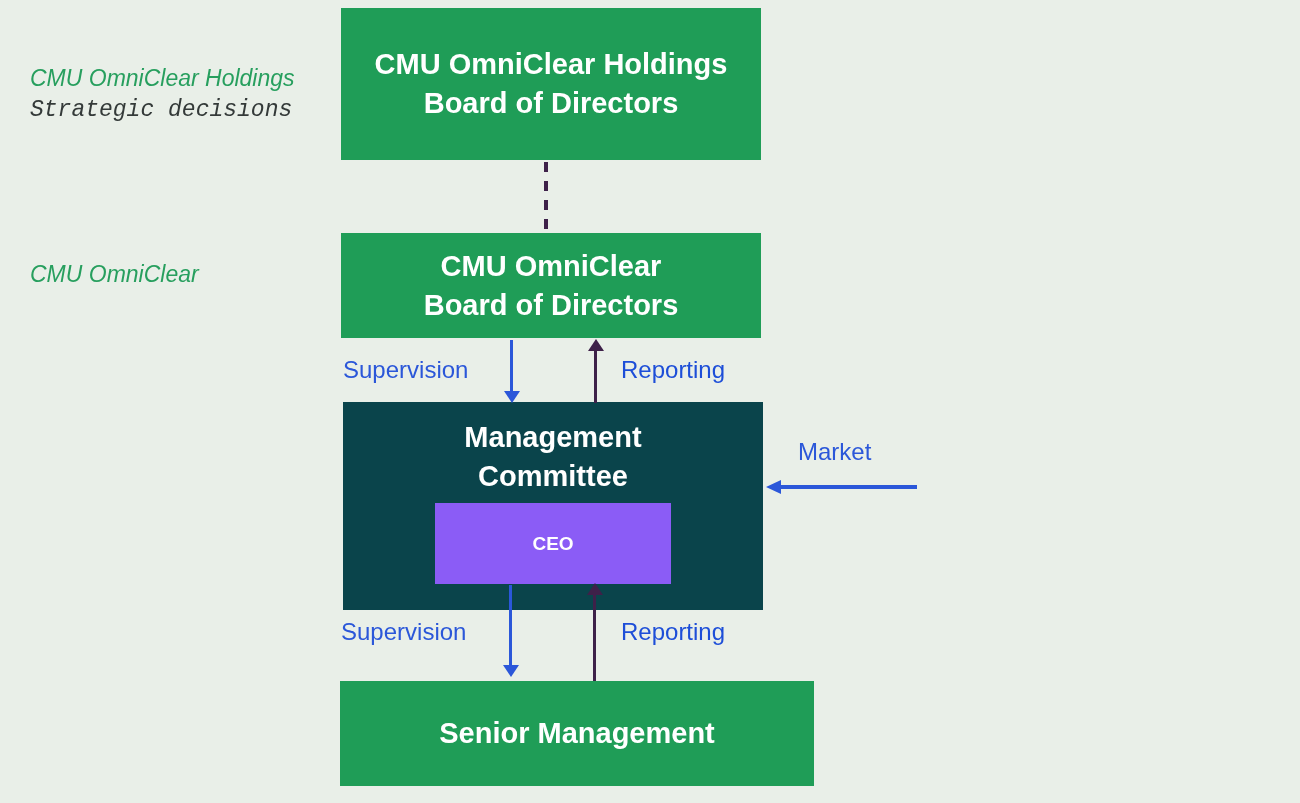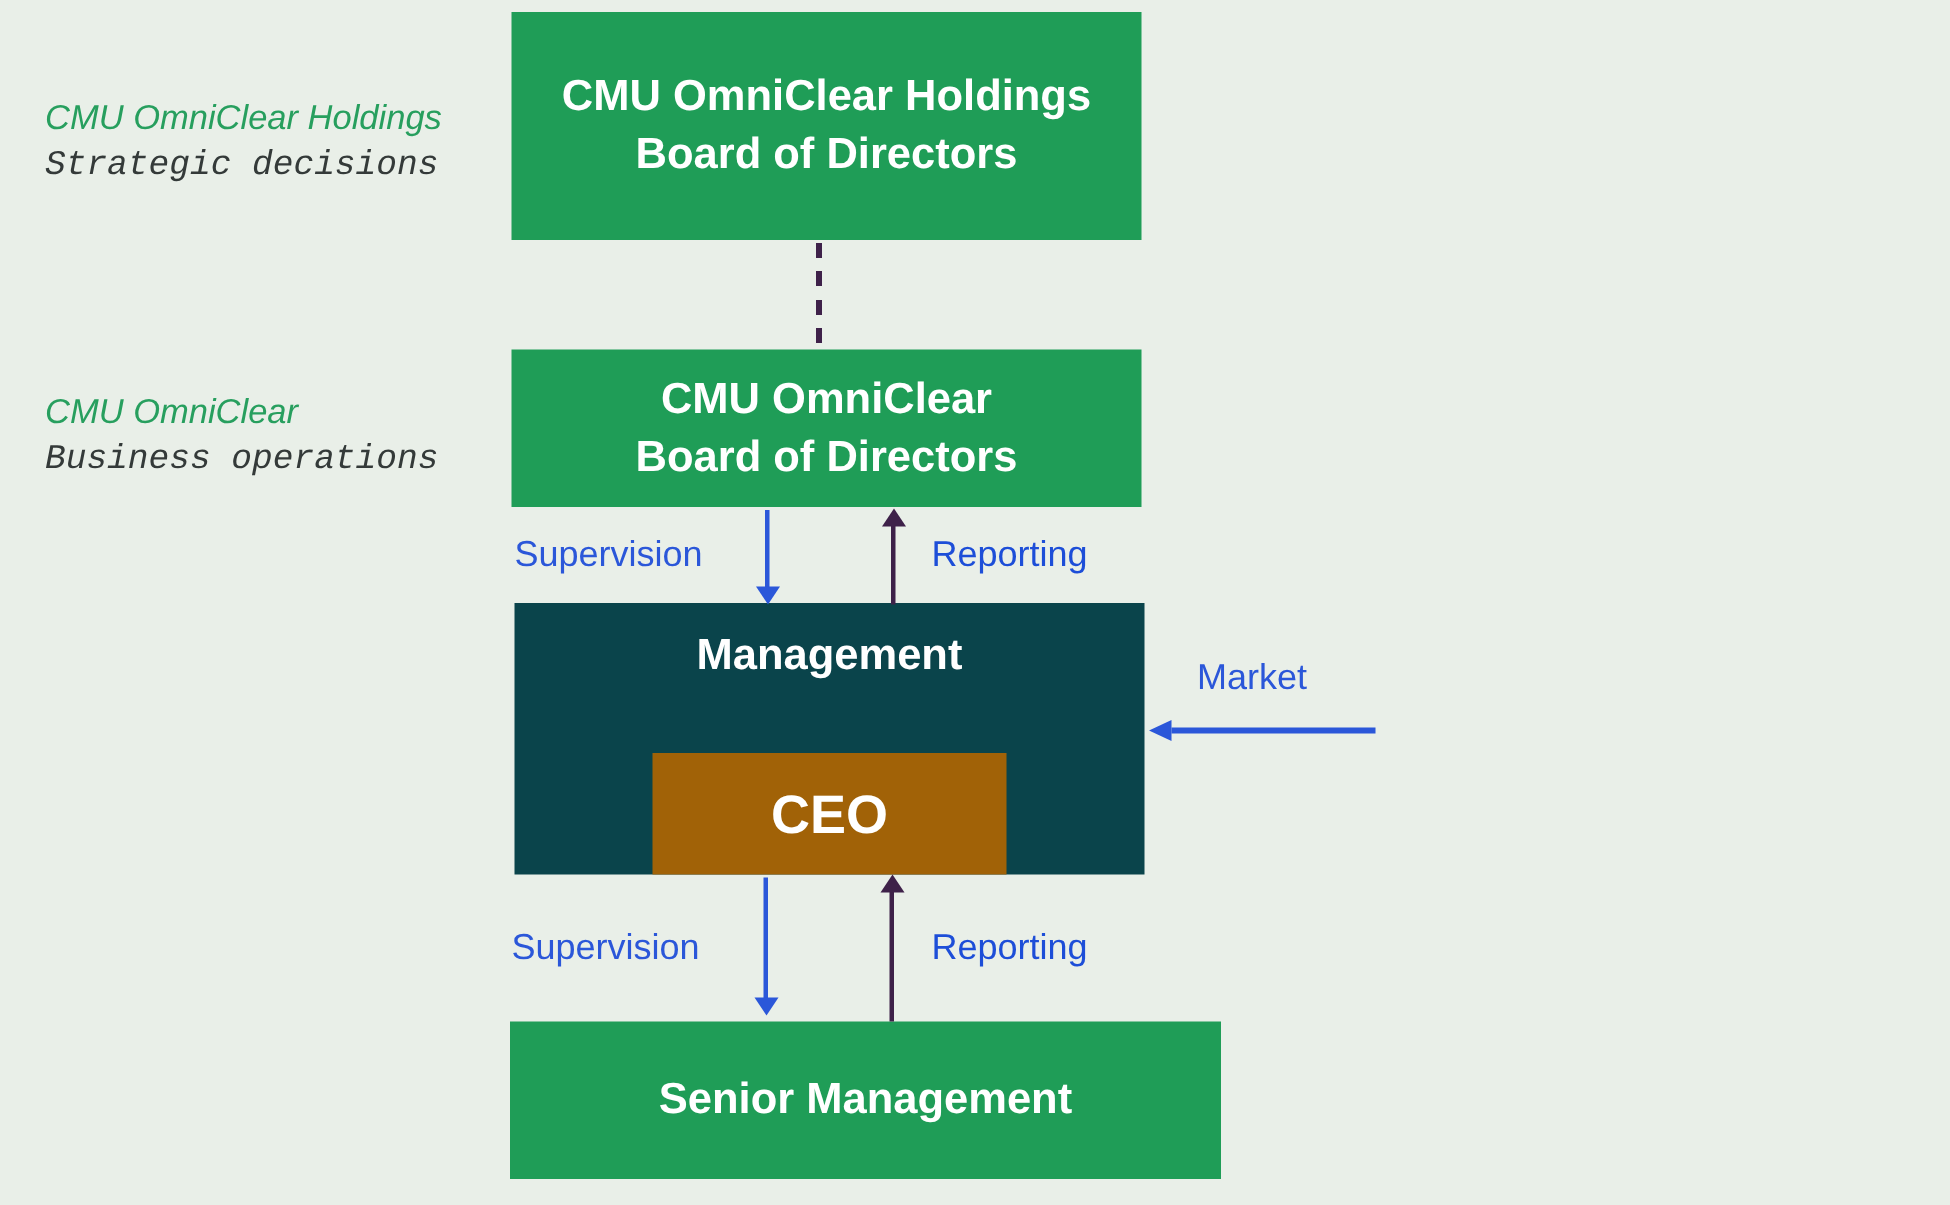--- a/index.html
+++ b/index.html
@@ -10,22 +10,22 @@
   
   .box{
     position:absolute;display:flex;flex-direction:column;align-items:center;
     justify-content:center;color:#ffffff;font-weight:700;font-size:29px;
     line-height:39px;text-align:center;box-sizing:border-box;
   }
   .green{background:#1f9d57;}
   .teal{background:#0a444b;}
   #box-holdings{left:341px;top:8px;width:420px;height:152px;}
   #box-omniclear{left:341px;top:233px;width:420px;height:105px;}
-  #box-mgmt{left:343px;top:402px;width:420px;height:181px;justify-content:space-between;padding-top:16px;}
-  #box-ceo{margin-top:7px;width:236px;height:81px;display:flex;align-items:center;justify-content:center;background:#a16207;font-size:36px;}
+  #box-mgmt{left:343px;top:402px;width:420px;height:208px;justify-content:flex-start;padding-top:16px;}
+  #box-ceo{margin-top:7px;width:236px;height:81px;display:flex;align-items:center;justify-content:center;background:#8b5cf6;font-size:19px;}
   #box-market{left:917px;top:395px;width:344px;height:182px;}
   #box-senior{left:340px;top:681px;width:474px;height:105px;}
   
   .side-label{position:absolute;left:30px;font-style:italic;font-size:23px;line-height:32px;}
   .side-label .t{color:#279f5e;}
   .side-label .s{color:#343a39;font-family:Liberation Mono, monospace;}
   #side1{top:62px;}
   #side2{top:258px;}
   
   .edge-label{position:absolute;font-size:24px;line-height:28px;}
@@ -66,35 +66,35 @@
 <body>
 
 <div class="canvas">
 
   <div class="side-label" id="side1">
     <div class="t">CMU OmniClear Holdings</div>
     <div class="s">Strategic decisions</div>
   </div>
   <div class="side-label" id="side2">
     <div class="t">CMU OmniClear</div>
-    <div class="s">Business operations</div>
   </div>
 
   <div class="box green" id="box-holdings">
     <span>CMU OmniClear Holdings</span>
     <span>Board of Directors</span>
   </div>
 
   <div class="box green" id="box-omniclear">
     <span>CMU OmniClear</span>
     <span>Board of Directors</span>
   </div>
 
   <div class="box teal" id="box-mgmt">
     <span>Management</span>
+    <span>Committee</span>
     <div id="box-ceo">
       <span>CEO</span>
     </div>
   </div>
 
 
   <div class="box green" id="box-senior">
     <span>Senior Management</span>
   </div>
 

